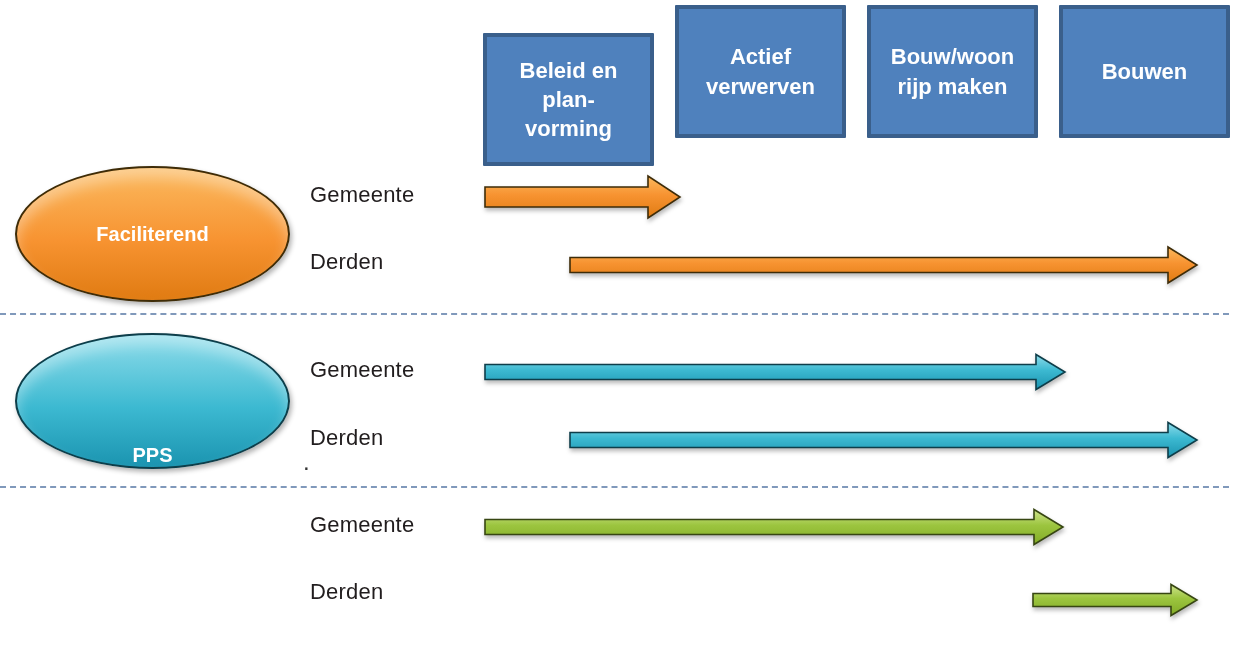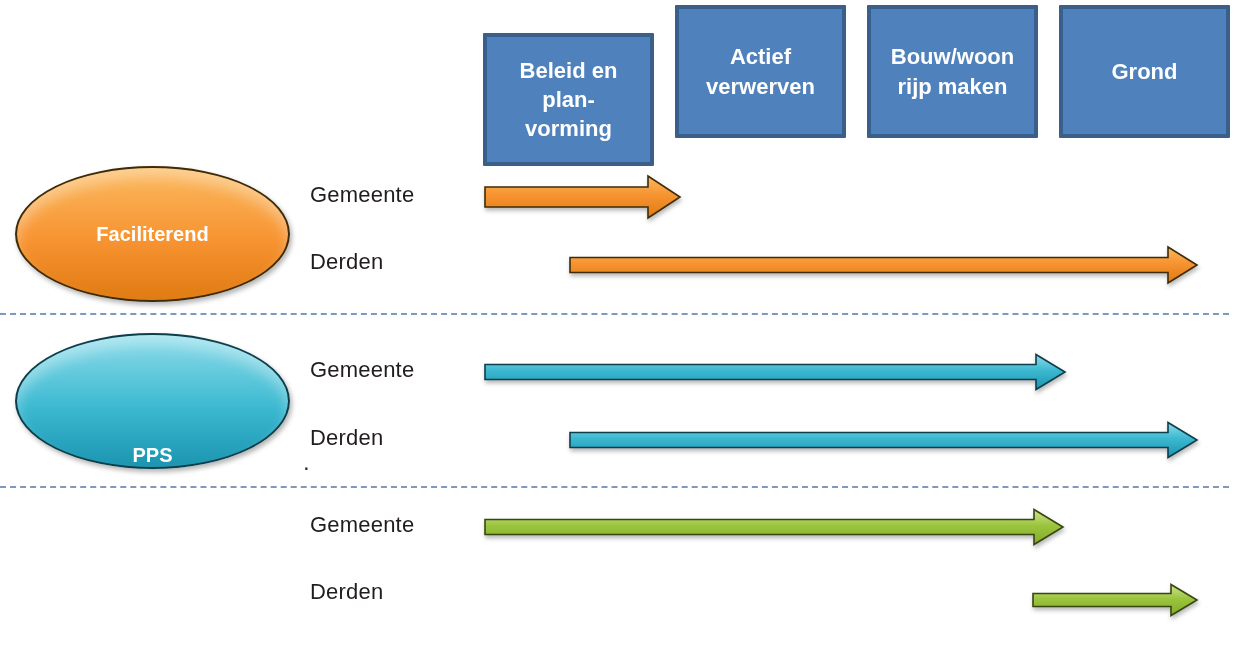--- a/index.html
+++ b/index.html
@@ -59,21 +59,21 @@
 
 <div class="canvas">
 
   <div class="phase-box p0" style="background: rgb(79, 129, 189); border-color: rgb(58, 95, 139); color: rgb(255, 255, 255); margin-top: 28px;">Beleid en
 plan-
 vorming</div>
   <div class="phase-box p1" style="background: rgb(79, 129, 189); border-color: rgb(58, 95, 139); color: rgb(255, 255, 255);">Actief
 verwerven</div>
   <div class="phase-box p2" style="background: rgb(79, 129, 189); border-color: rgb(58, 95, 139); color: rgb(255, 255, 255);">Bouw/woon
 rijp maken</div>
-  <div class="phase-box p3" style="background: rgb(79, 129, 189); border-color: rgb(58, 95, 139); color: rgb(255, 255, 255);">Grond</div>
+  <div class="phase-box p3" style="background: rgb(79, 129, 189); border-color: rgb(58, 95, 139); color: rgb(255, 255, 255);">Bouwen</div>
 
   <div class="ellipse e0" style="background: linear-gradient(rgb(251, 185, 94) 0%, rgb(247, 147, 49) 55%, rgb(224, 123, 18) 100%); border-color: rgb(62, 44, 8);">
     <span>Faciliterend</span>
   </div>
   <div class="ellipse e1" style="background: linear-gradient(rgb(142, 220, 234) 0%, rgb(60, 185, 209) 55%, rgb(27, 148, 176) 100%); border-color: rgb(14, 62, 74); align-items: flex-end;">
     <span>PPS</span>
   </div>
 
   <div class="actor-label a00">Gemeente</div>
   <div class="actor-label a01">Derden</div>

